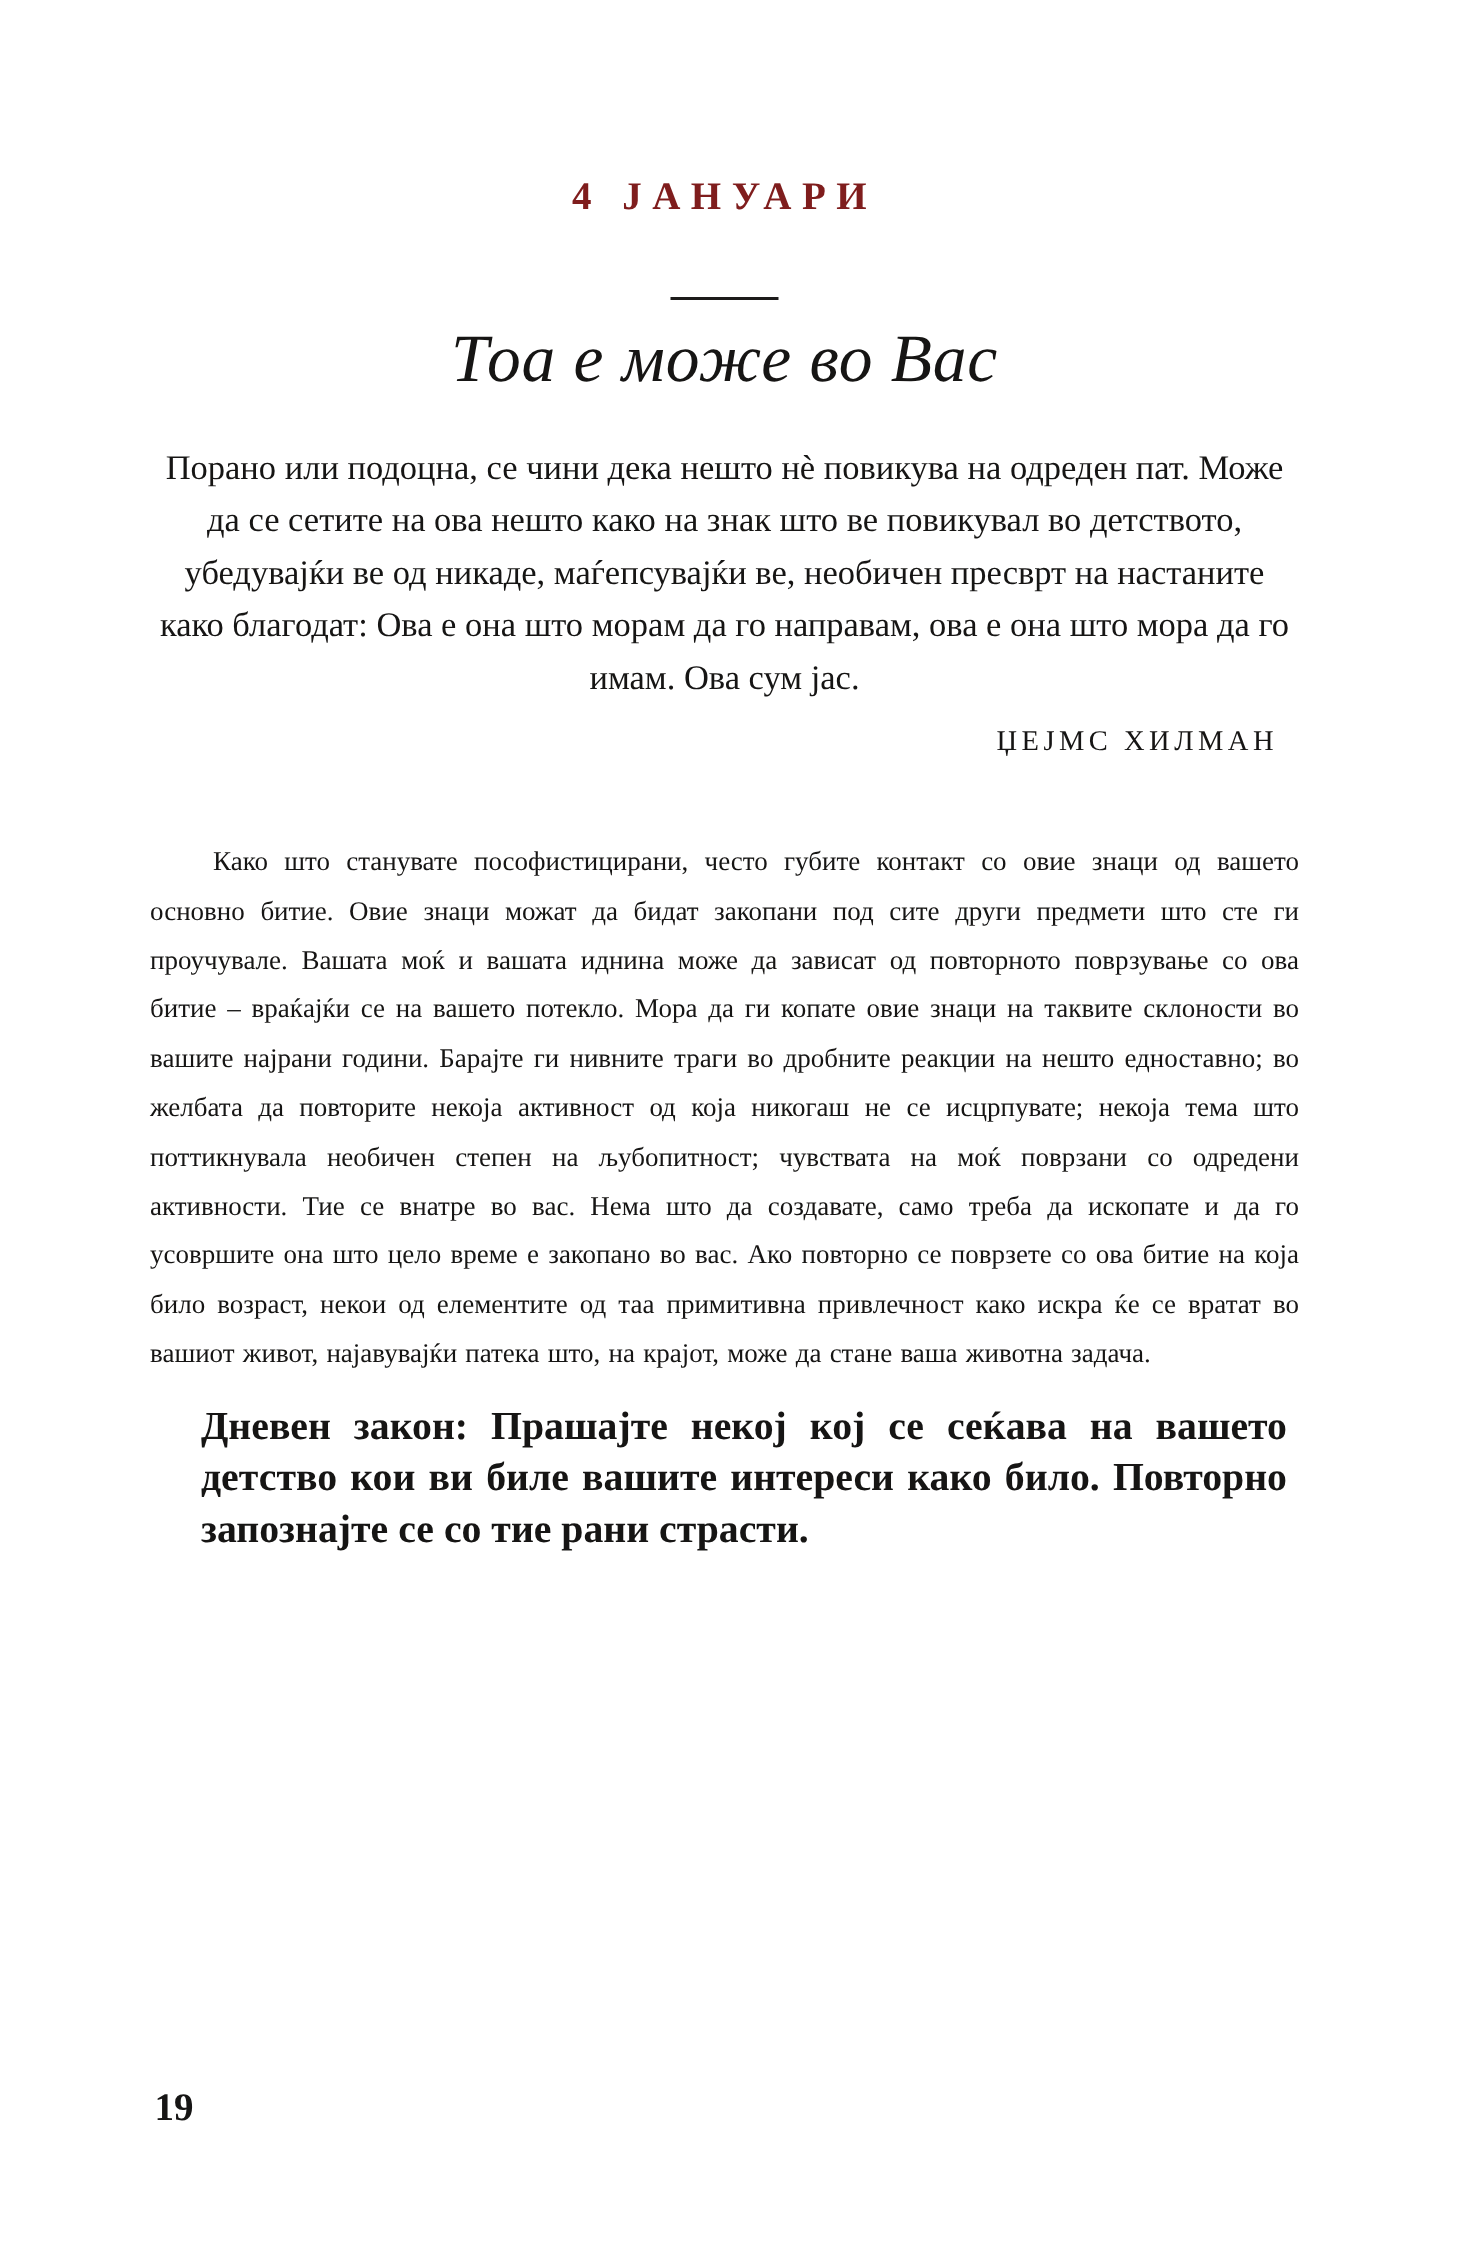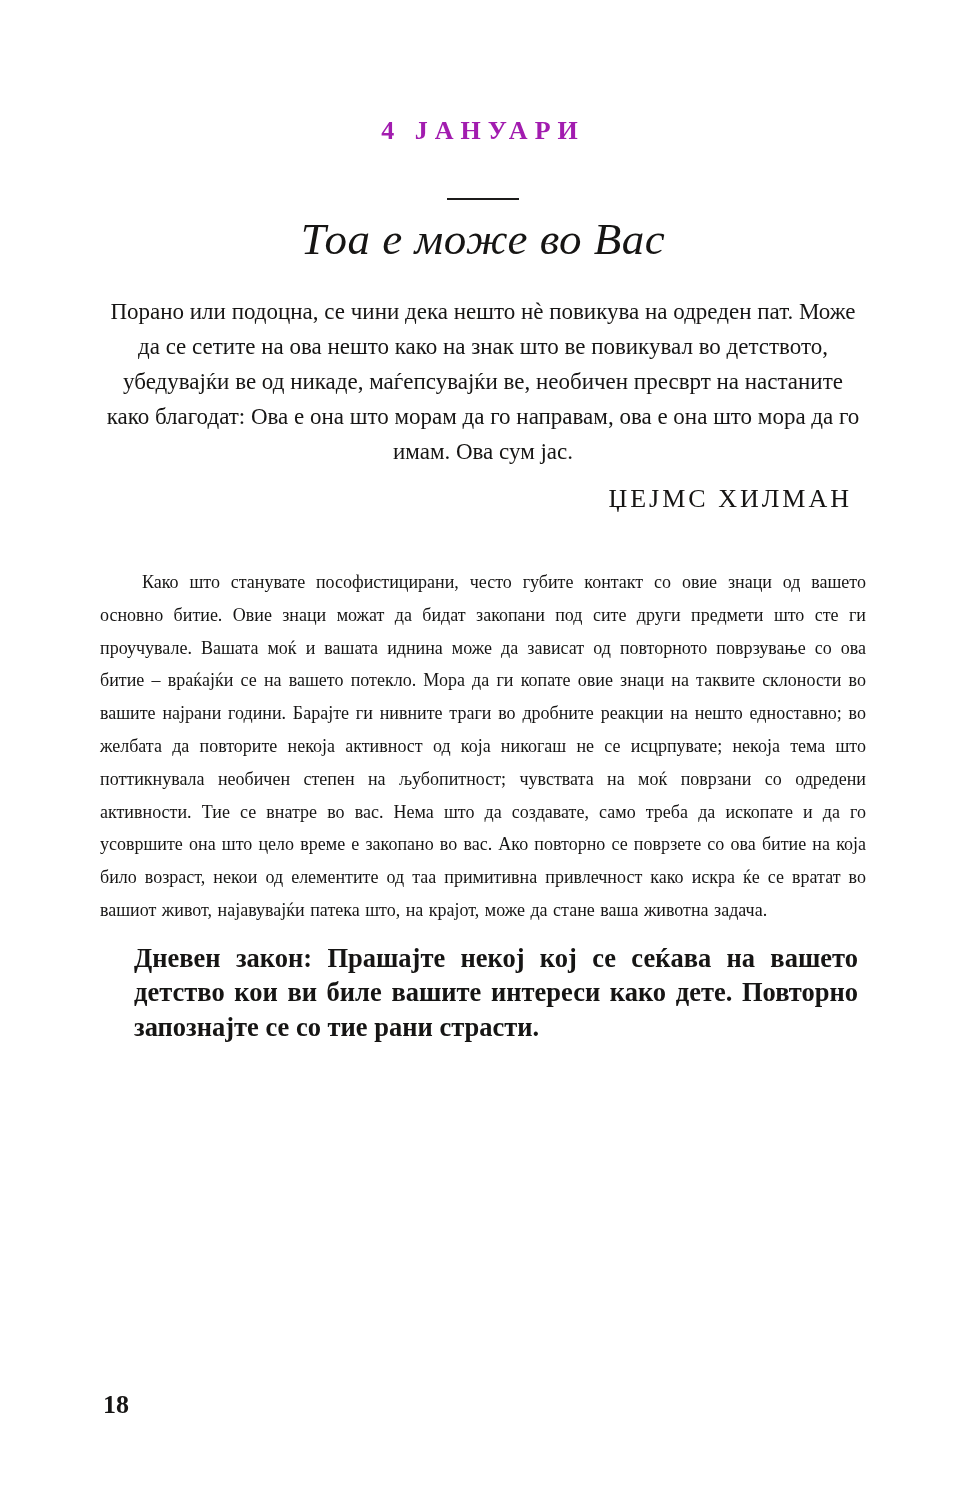--- a/index.html
+++ b/index.html
@@ -17,21 +17,21 @@
     font-family: "Liberation Serif", "DejaVu Serif", serif;
     box-sizing: border-box;
     padding: 116px 106px 0 100px;
     overflow: hidden;
   }
   .date-heading {
     text-align: center;
     font-size: 26px;
     font-weight: 700;
     letter-spacing: 7px;
-    color: #a21caf;
+    color: #7f1d1d;
   }
   .divider {
     width: 72px;
     height: 0;
     border-top: 2px solid #1c1b1a;
     margin: 52px auto 0 auto;
   }
   .chapter-title {
     text-align: center;
     font-style: italic;
@@ -41,21 +41,21 @@
     letter-spacing: 0.5px;
   }
   .epigraph {
     text-align: center;
     font-size: 23px;
     line-height: 35px;
     margin-top: 29px;
   }
   .epigraph-attribution {
     text-align: right;
-    font-size: 26px;
+    font-size: 19px;
     letter-spacing: 3px;
     margin-top: 15px;
     padding-right: 14px;
   }
   .body-paragraph {
     text-align: justify;
     font-size: 18px;
     line-height: 32.8px;
     margin-top: 52px;
     text-indent: 42px;
@@ -93,18 +93,18 @@
   <div class="divider"></div>
 
   <div class="chapter-title">Тоа е може во Вас</div>
 
   <div class="epigraph">Порано или подоцна, се чини дека нешто нѐ повикува на одреден пат. Може да се сетите на ова нешто како на знак што ве повикувал во детството, убедувајќи ве од никаде, маѓепсувајќи ве, необичен пресврт на настаните како благодат: Ова е она што морам да го направам, ова е она што мора да го имам. Ова сум јас.</div>
 
   <div class="epigraph-attribution">ЏЕЈМС ХИЛМАН</div>
 
   <div class="body-paragraph">Како што станувате пософистицирани, често губите контакт со овие знаци од вашето основно битие. Овие знаци можат да бидат закопани под сите други предмети што сте ги проучувале. Вашата моќ и вашата иднина може да зависат од повторното поврзување со ова битие – враќајќи се на вашето потекло. Мора да ги копате овие знаци на таквите склоности во вашите најрани години. Барајте ги нивните траги во дробните реакции на нешто едноставно; во желбата да повторите некоја активност од која никогаш не се исцрпувате; некоја тема што поттикнувала необичен степен на љубопитност; чувствата на моќ поврзани со одредени активности. Тие се внатре во вас. Нема што да создавате, само треба да ископате и да го усовршите она што цело време е закопано во вас. Ако повторно се поврзете со ова битие на која било возраст, некои од елементите од таа примитивна привлечност како искра ќе се вратат во вашиот живот, најавувајќи патека што, на крајот, може да стане ваша животна задача.</div>
 
-  <div class="daily-law">Дневен закон: Прашајте некој кој се сеќава на вашето детство кои ви биле вашите интереси како дете. Повторно запознајте се со тие рани страсти.</div>
+  <div class="daily-law">Дневен закон: Прашајте некој кој се сеќава на вашето детство кои ви биле вашите интереси како било. Повторно запознајте се со тие рани страсти.</div>
 
 
-  <div class="page-number">18</div>
+  <div class="page-number">19</div>
 
 </div>
 
 </body></html>

